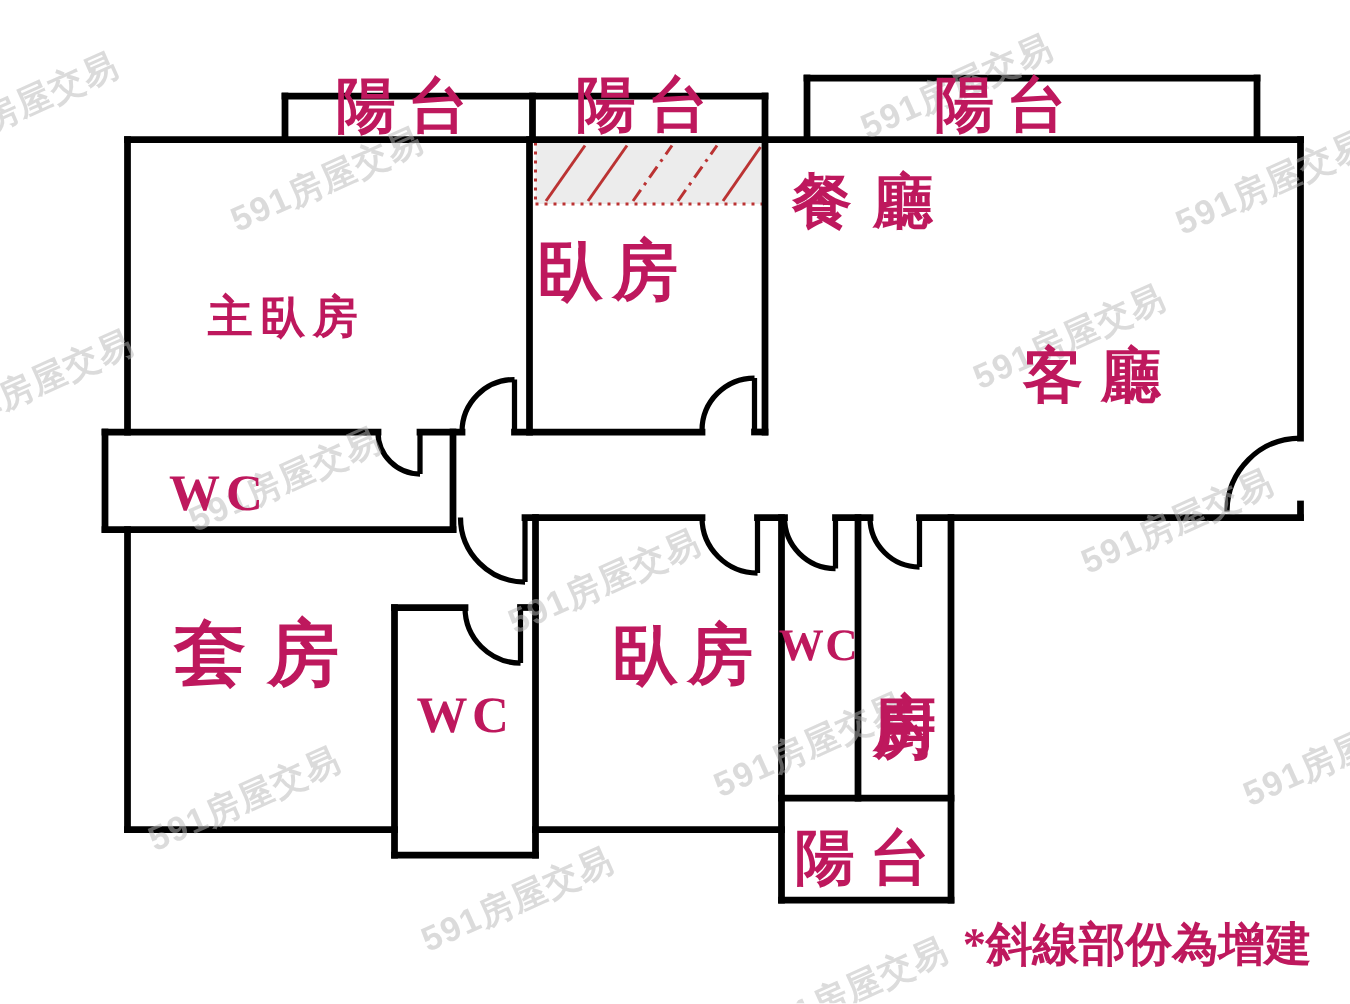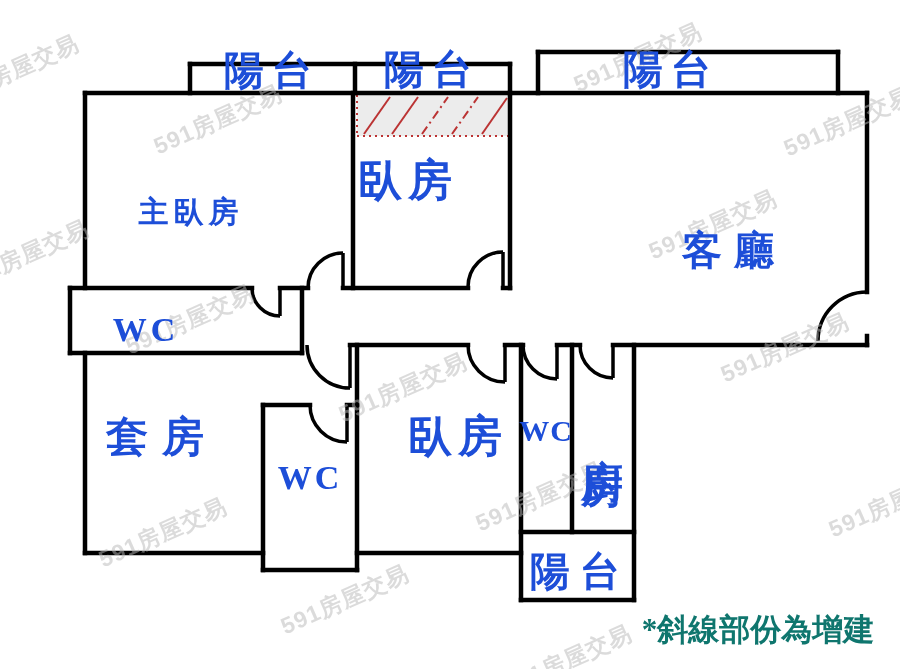--- a/index.html
+++ b/index.html
@@ -7,21 +7,21 @@
     position:relative;
     width:900px;height:669px;
     background:#ffffff;
     overflow:hidden;
     font-family:"Liberation Serif","DejaVu Serif",serif;
   }
   #plan svg{position:absolute;left:0;top:0;}
   .lbl{
     position:absolute;
     transform:translate(-50%,-50%);
-    color:#1d4ed8;
+    color:#be185d;
     font-weight:700;
     white-space:nowrap;
     line-height:1;
     z-index:3;
   }
   .lbl.vert{
     writing-mode:vertical-rl;
     text-orientation:upright;
     transform:translate(-50%,-50%);
   }
@@ -33,21 +33,21 @@
     font-weight:700;
     color:#b9b9b9;
     opacity:0.5;
     white-space:nowrap;
     z-index:1;
     letter-spacing:1px;
   }
   .footnote{
     position:absolute;
     transform:translate(-50%,-50%);
-    color:#0f766e;
+    color:#be185d;
     font-weight:700;
     font-size:31px;
     white-space:nowrap;
     z-index:3;
   }
 </style>
 </head>
 <body>
 
 <div id="plan">
@@ -157,25 +157,26 @@
       <path d="M580,345 A33,33 0 0 0 613,378"></path>
       <line x1="613" y1="345" x2="613" y2="378"></line>
 
       <path d="M867,292 A49,49 0 0 0 818,341"></path>
     </g>
   </svg>
 
   <span class="lbl" style="left:272px;top:71px;font-size:40px;letter-spacing:8px">陽台</span>
   <span class="lbl" style="left:432px;top:70px;font-size:40px;letter-spacing:8px">陽台</span>
   <span class="lbl" style="left:671px;top:70px;font-size:40px;letter-spacing:8px">陽台</span>
+  <span class="lbl" style="left:582px;top:135px;font-size:40px;letter-spacing:14px">餐廳</span>
   <span class="lbl" style="left:191px;top:212px;font-size:30px;letter-spacing:5px">主臥房</span>
   <span class="lbl" style="left:408px;top:181px;font-size:44px;letter-spacing:6px">臥房</span>
   <span class="lbl" style="left:734px;top:251px;font-size:40px;letter-spacing:12px">客廳</span>
   <span class="lbl" style="left:146px;top:330px;font-size:34px;letter-spacing:4px">WC</span>
-  <span class="lbl" style="left:162px;top:437px;font-size:42px;letter-spacing:14px">套房</span>
+  <span class="lbl" style="left:178px;top:437px;font-size:48px;letter-spacing:14px">套房</span>
   <span class="lbl" style="left:310px;top:478px;font-size:34px;letter-spacing:3px">WC</span>
   <span class="lbl" style="left:458px;top:437px;font-size:44px;letter-spacing:6px">臥房</span>
   <span class="lbl" style="left:546px;top:431px;font-size:30px;letter-spacing:1px">WC</span>
   <span class="lbl vert" style="left:602px;top:429px;font-size:42px;letter-spacing:4px">廚房</span>
   <span class="lbl" style="left:580px;top:572px;font-size:40px;letter-spacing:10px">陽台</span>
 
   <span class="footnote" style="left:758px;top:630px">*斜線部份為增建</span>
 
 </div>
 

